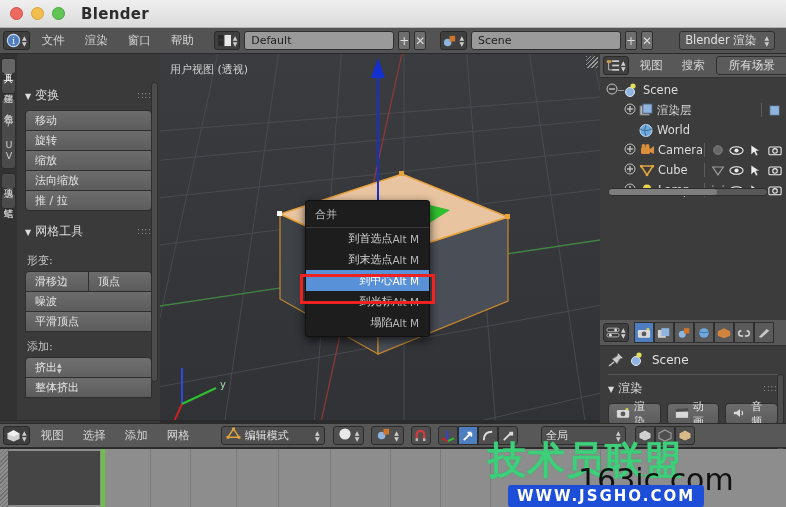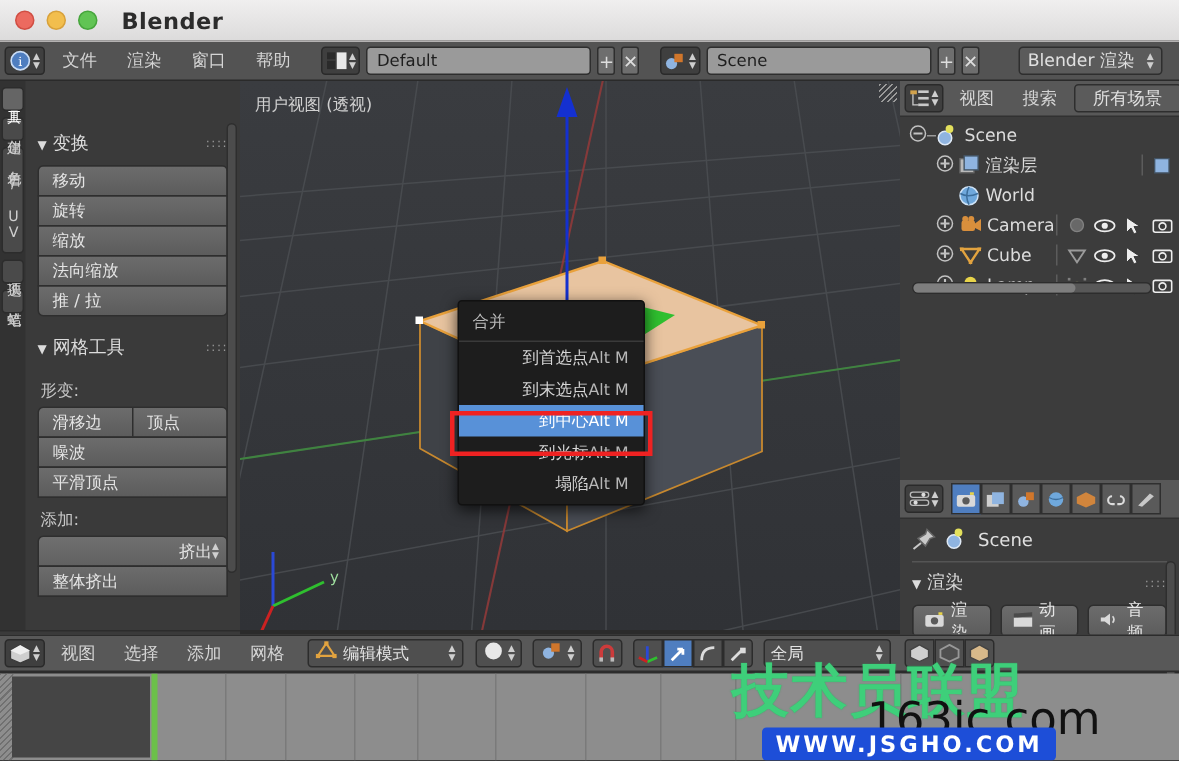--- a/index.html
+++ b/index.html
@@ -104,21 +104,21 @@
   .tbtn.first{ border-radius:4px 4px 0 0; margin-top:0; }
   .tbtn.last{ border-radius:0 0 4px 4px; }
   .tbtn.split{ display:flex; padding:0; }
   .tbtn.split > span{
     flex:1; display:flex; align-items:center; padding-left:9px; height:100%;
   }
   .tbtn.split > span + span{ border-left:1px solid #2e2e2e; }
   .sublabel{ color:#c6c6c6; font-size:11px; margin:7px 0 3px 2px; }
   .tbtn.sel{
     background:linear-gradient(#6f6f6f,#616161);
-    justify-content:flex-end; padding-right:5px;
+    justify-content:flex-start; padding-right:5px;
   }
   .shelf-scroll{
     position:absolute; right:2px; top:4px; width:7px; height:300px;
     background:#4c4c4c; border-radius:4px; border:1px solid #2e2e2e;
   }
 
   
   #operator{ left:0; top:420px; width:160px; height:28px; background:#3a3a3a;
              border-top:1px solid #2c2c2c; }
   #operator .panel-title{ padding:6px 8px 0 10px; }
@@ -826,21 +826,21 @@
       <span class="spin">
           <i>▲</i>
           <i>▼</i>
         </span>
     </div>
     <div class="menu-item">视图</div>
     <div class="menu-item">选择</div>
     <div class="menu-item">添加</div>
     <div class="menu-item">网格</div>
 
-    <div class="pillbtn" style="margin-left:4px; min-width:104px; justify-content:space-between;">
+    <div class="pillbtn" style="margin-left:20px; min-width:104px; justify-content:space-between;">
       <span style="display:flex;align-items:center;gap:4px;">
         <span>
           <svg width="15" height="14" viewBox="0 0 16 15">
               <polygon points="8,2 14,11 2,11" fill="none" stroke="#e2a33f" stroke-width="1.5"></polygon>
               <rect x="6.6" y="0.6" width="3" height="3" fill="#e2a33f"></rect>
               <rect x="0.6" y="9.6" width="3" height="3" fill="#e2a33f"></rect>
               <rect x="12.4" y="9.6" width="3" height="3" fill="#e2a33f"></rect>
             </svg>
         </span>
         <span>编辑模式</span>
@@ -903,21 +903,21 @@
           </svg>
       </div>
       <div class="toggle">
         <svg width="14" height="14" viewBox="0 0 15 15">
             <line x1="3" y1="12" x2="10" y2="5" stroke="#dcdcdc" stroke-width="2"></line>
             <rect x="9" y="3" width="4" height="4" fill="#dcdcdc"></rect>
           </svg>
       </div>
     </div>
 
-    <div class="pillbtn" style="margin-left:4px;min-width:66px;justify-content:space-between;gap:48px;">
+    <div class="pillbtn" style="margin-left:20px;min-width:66px;justify-content:space-between;gap:48px;">
       <span>全局</span>
       <span class="spin">
           <i>▲</i>
           <i>▼</i>
         </span>
     </div>
 
     <div class="grp" style="margin-left:6px;">
       <div class="toggle">
         <svg width="14" height="13" viewBox="0 0 15 14">

